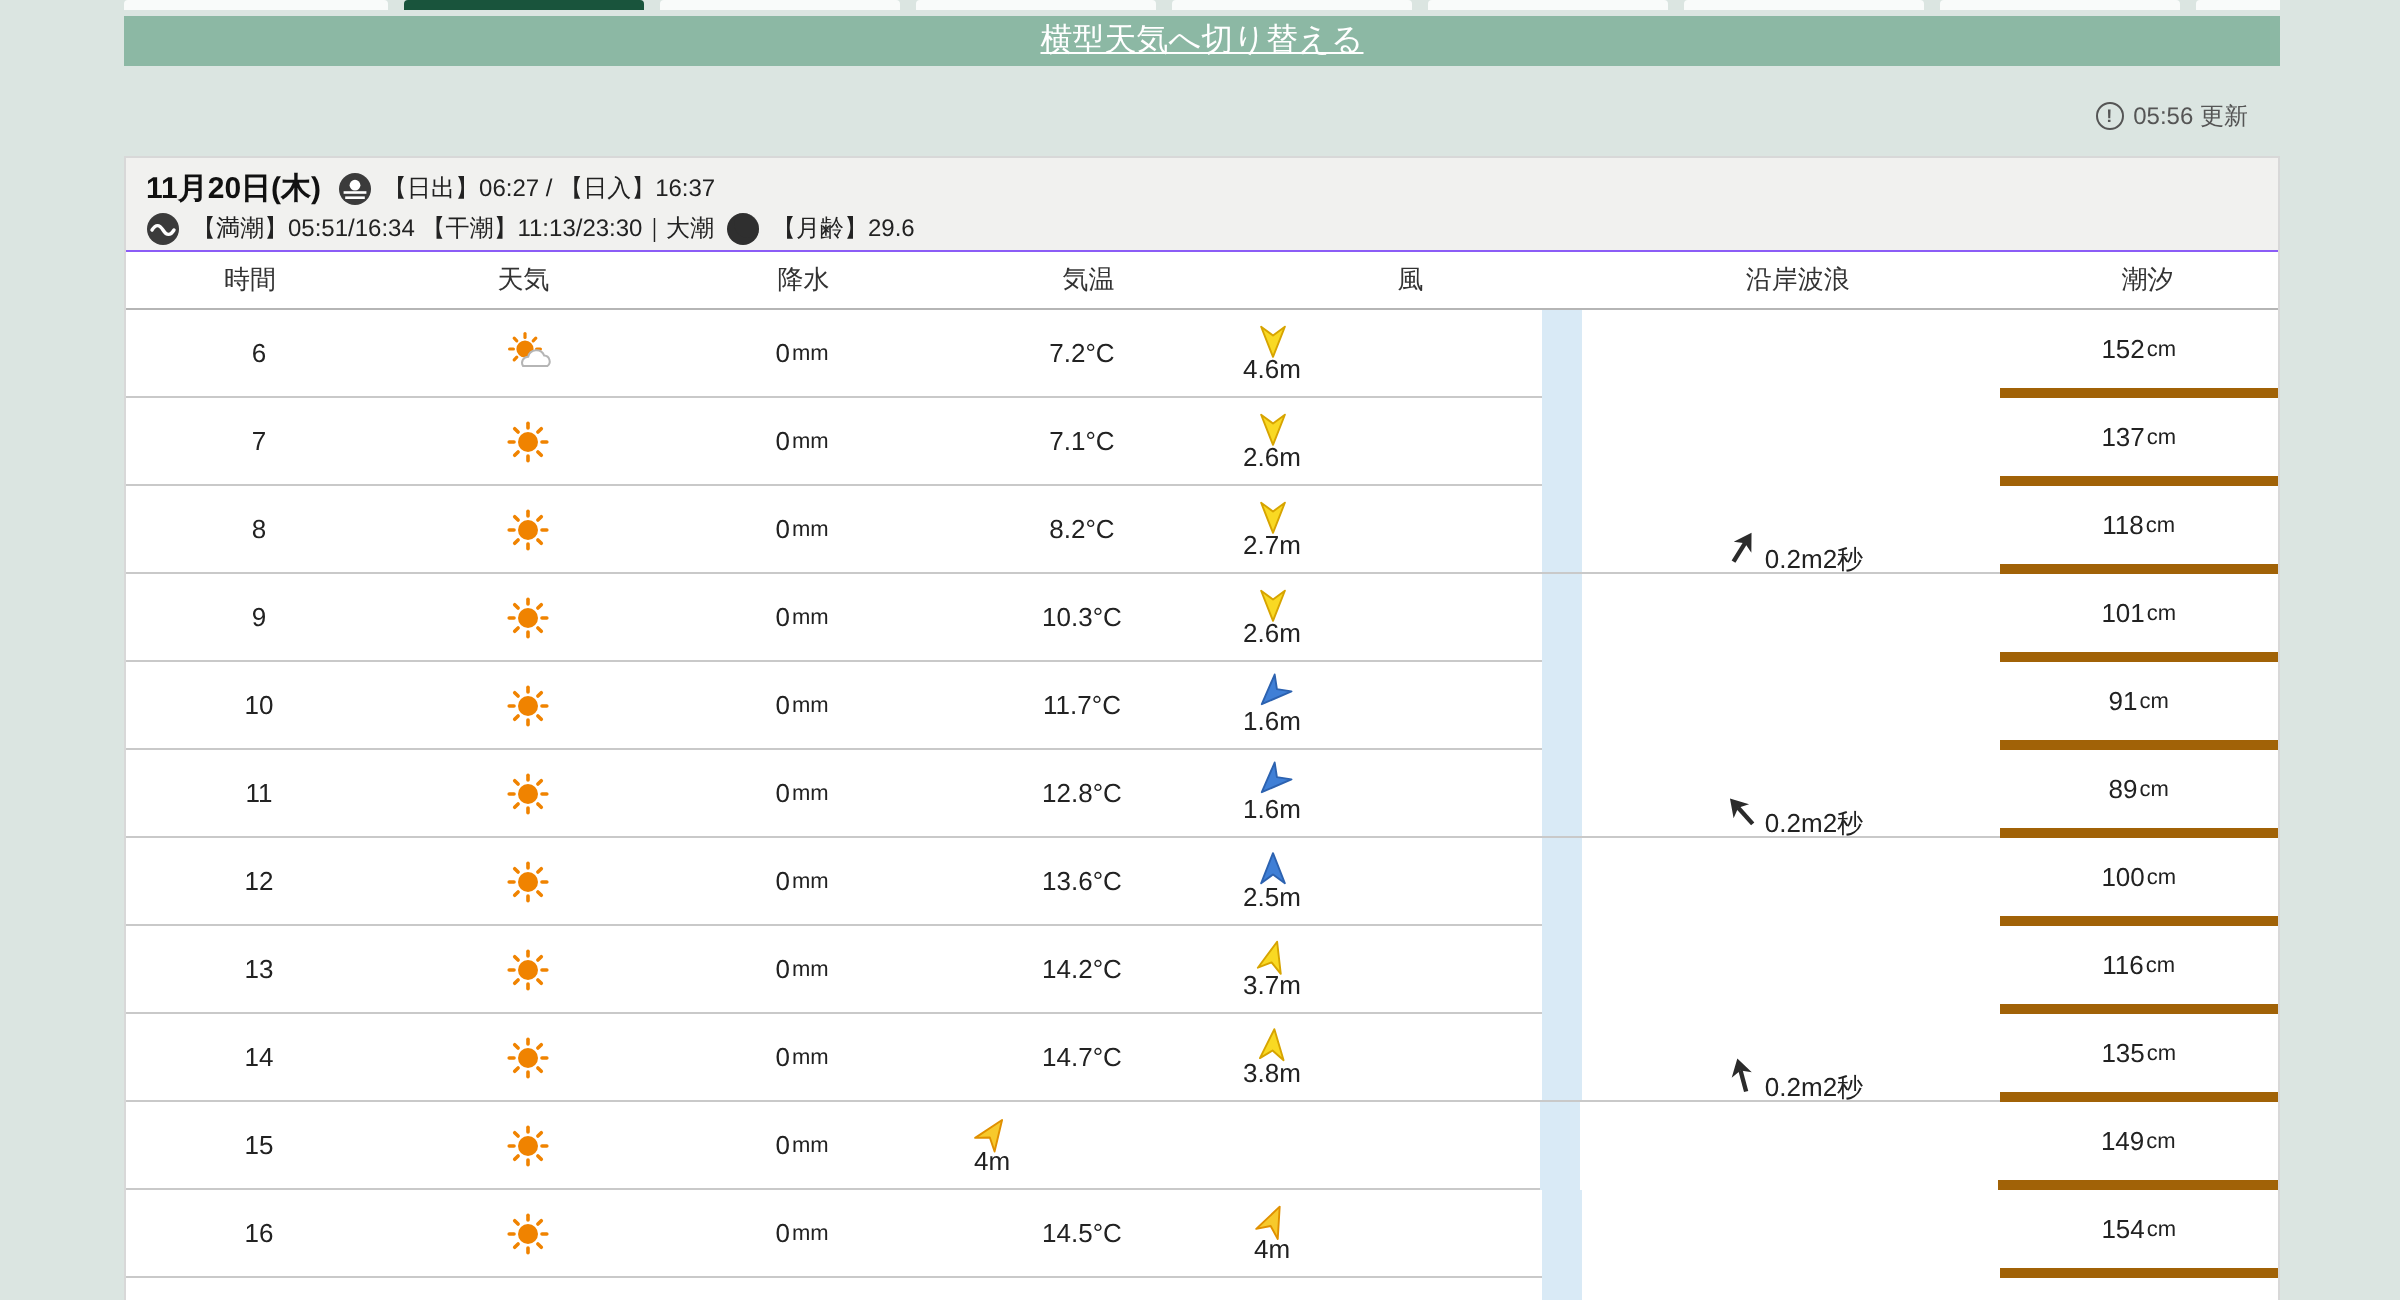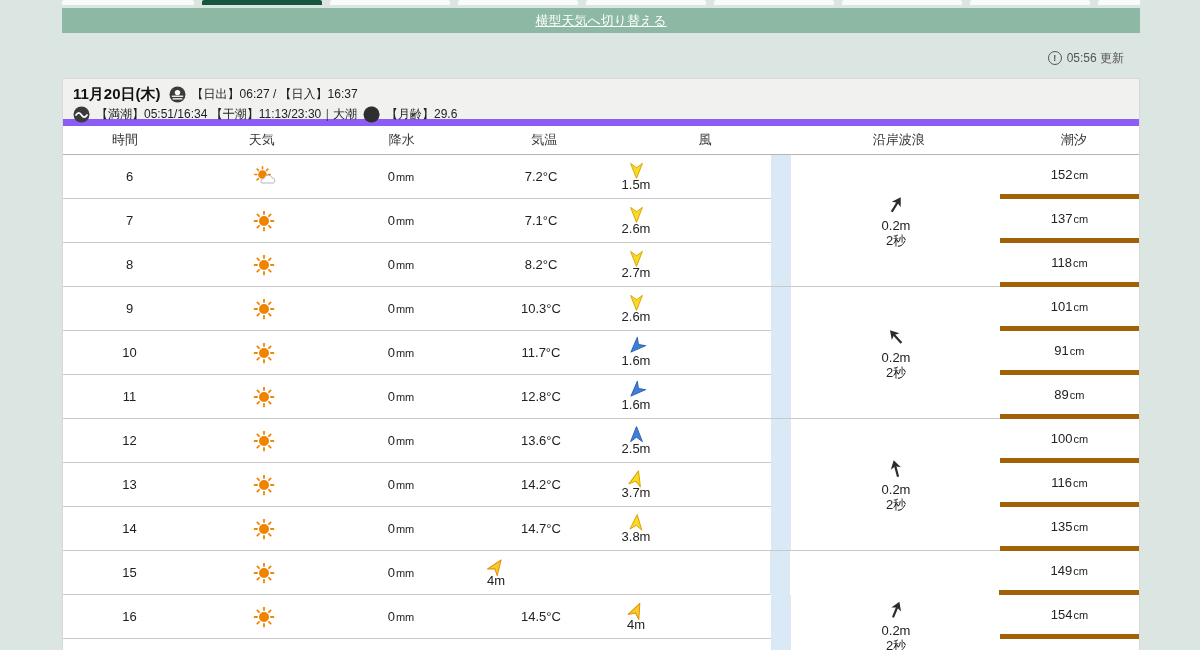--- a/index.html
+++ b/index.html
@@ -8,31 +8,31 @@
     background:#dbe5e1;color:#333;
     font-family:"Liberation Sans","DejaVu Sans",sans-serif;
   }
   
   .tabs{position:absolute;left:62px;top:0;width:1078px;height:5px;display:flex;gap:8px;overflow:hidden;}
   .tab{height:5px;background:#f9fbfa;border-radius:2px 2px 0 0;flex:0 0 auto;}
   .tab.active{background:#19543c;}
   
   .banner{position:absolute;left:62px;top:8px;width:1078px;height:25px;background:#8cb8a4;
     display:flex;align-items:center;justify-content:center;}
-  .banner a{color:#fff;font-size:13px;text-decoration:underline;cursor:pointer;}
+  .banner a{color:#fff;font-size:16px;text-decoration:underline;cursor:pointer;}
   
   .update{position:absolute;top:49px;right:76px;height:18px;display:flex;align-items:center;gap:5px;
     font-size:12px;color:#555;}
   .info-circ{width:12px;height:12px;border:1px solid #555;border-radius:50%;display:flex;
     align-items:center;justify-content:center;font-size:9px;font-weight:bold;color:#555;line-height:1;}
   
   .card{position:absolute;left:62px;top:78px;width:1078px;height:572px;background:#fff;overflow:hidden;
     border-top:1px solid #d8d8d8;border-left:1px solid #d8d8d8;border-right:1px solid #d8d8d8;box-sizing:border-box;}
   .date-header{height:47px;background:#f1f1ef;box-sizing:border-box;padding:5px 10px 0 10px;
-    border-bottom:7px solid #8b5cf6;}
+    border-bottom:1px solid #8b5cf6;}
   .dh-line{display:flex;align-items:center;gap:6px;height:20px;font-size:12px;color:#222;}
   .dh-date{font-size:15px;font-weight:bold;color:#111;margin-right:2px;}
   .dh-line svg{flex:0 0 auto;display:block;}
   
   .thead{display:flex;height:28px;align-items:center;border-bottom:1px solid #b5b5b5;background:#fff;gap:12px;}
   .hcell{display:flex;align-items:center;justify-content:center;font-size:13px;color:#333;height:100%;box-sizing:border-box;}
   .c-time{width:133px;}.c-wx{width:135px;}.c-pr{width:140px;text-align:right;}.c-tmp{width:140px;}
   .c-wind{width:160px;}.c-windh{width:180px;}.c-wave{width:210px;}.c-tide{width:140px;}
   .tbody{position:relative;}
   .row{display:flex;height:44px;}
@@ -41,22 +41,22 @@
     font-size:13px;color:#222;}
   .strip{width:20px;height:44px;background:#d9eaf6;box-sizing:border-box;}
   .wave-cell{width:210px;height:44px;box-sizing:border-box;}
   .tide-cell{width:140px;height:44px;border-bottom:5px solid #a16207;box-sizing:border-box;
     display:flex;align-items:center;justify-content:center;font-size:13px;color:#222;}
   .row.group-end .strip,.row.group-end .wave-cell{border-bottom:1px solid #c9c9c9;}
   .unit{font-size:11px;margin-left:1px;}
   .wind-stack{display:flex;flex-direction:column;align-items:center;transform:translateX(-55px);}
   .wind-stack svg{display:block;}
   .wind-speed{font-size:13px;color:#222;margin-top:-2px;line-height:14px;}
-  .wave-group{position:absolute;left:728px;width:210px;display:flex;flex-direction:column;
-    align-items:center;justify-content:center;font-size:13px;color:#222;line-height:15px;}
+  .wave-group{position:absolute;left:728px;width:210px;display:flex;flex-direction:row;
+    align-items:flex-end;justify-content:center;font-size:13px;color:#222;line-height:15px;}
   .wave-group svg{display:block;margin-bottom:2px;}
 </style>
 </head>
 <body>
 
 <div class="tabs" id="tabs">
     <div class="tab" style="width: 132px;"></div>
     <div class="tab active" style="width: 120px;"></div>
     <div class="tab" style="width: 120px;"></div>
     <div class="tab" style="width: 120px;"></div>
@@ -140,21 +140,21 @@
           <div class="cell c-pr">
             <span>0</span>
             <span class="unit">mm</span>
           </div>
           <div class="cell c-tmp">7.2°C</div>
           <div class="cell c-wind">
             <div class="wind-stack">
               <svg width="19" height="19" viewBox="0 0 24 24" style="transform:rotate(180deg)">
                 <polygon points="12,2 4.5,21 12,15.5 19.5,21" fill="#f9d923" stroke="#d7a400" stroke-width="1.2" stroke-linejoin="round"></polygon>
               </svg>
-              <div class="wind-speed">1.5m</div>
+              <div class="wind-speed">4.6m</div>
             </div>
           </div>
         </div>
         <div class="strip"></div>
         <div class="wave-cell"></div>
         <div class="tide-cell">
           <span>152</span>
           <span class="unit">cm</span>
         </div>
       </div>

